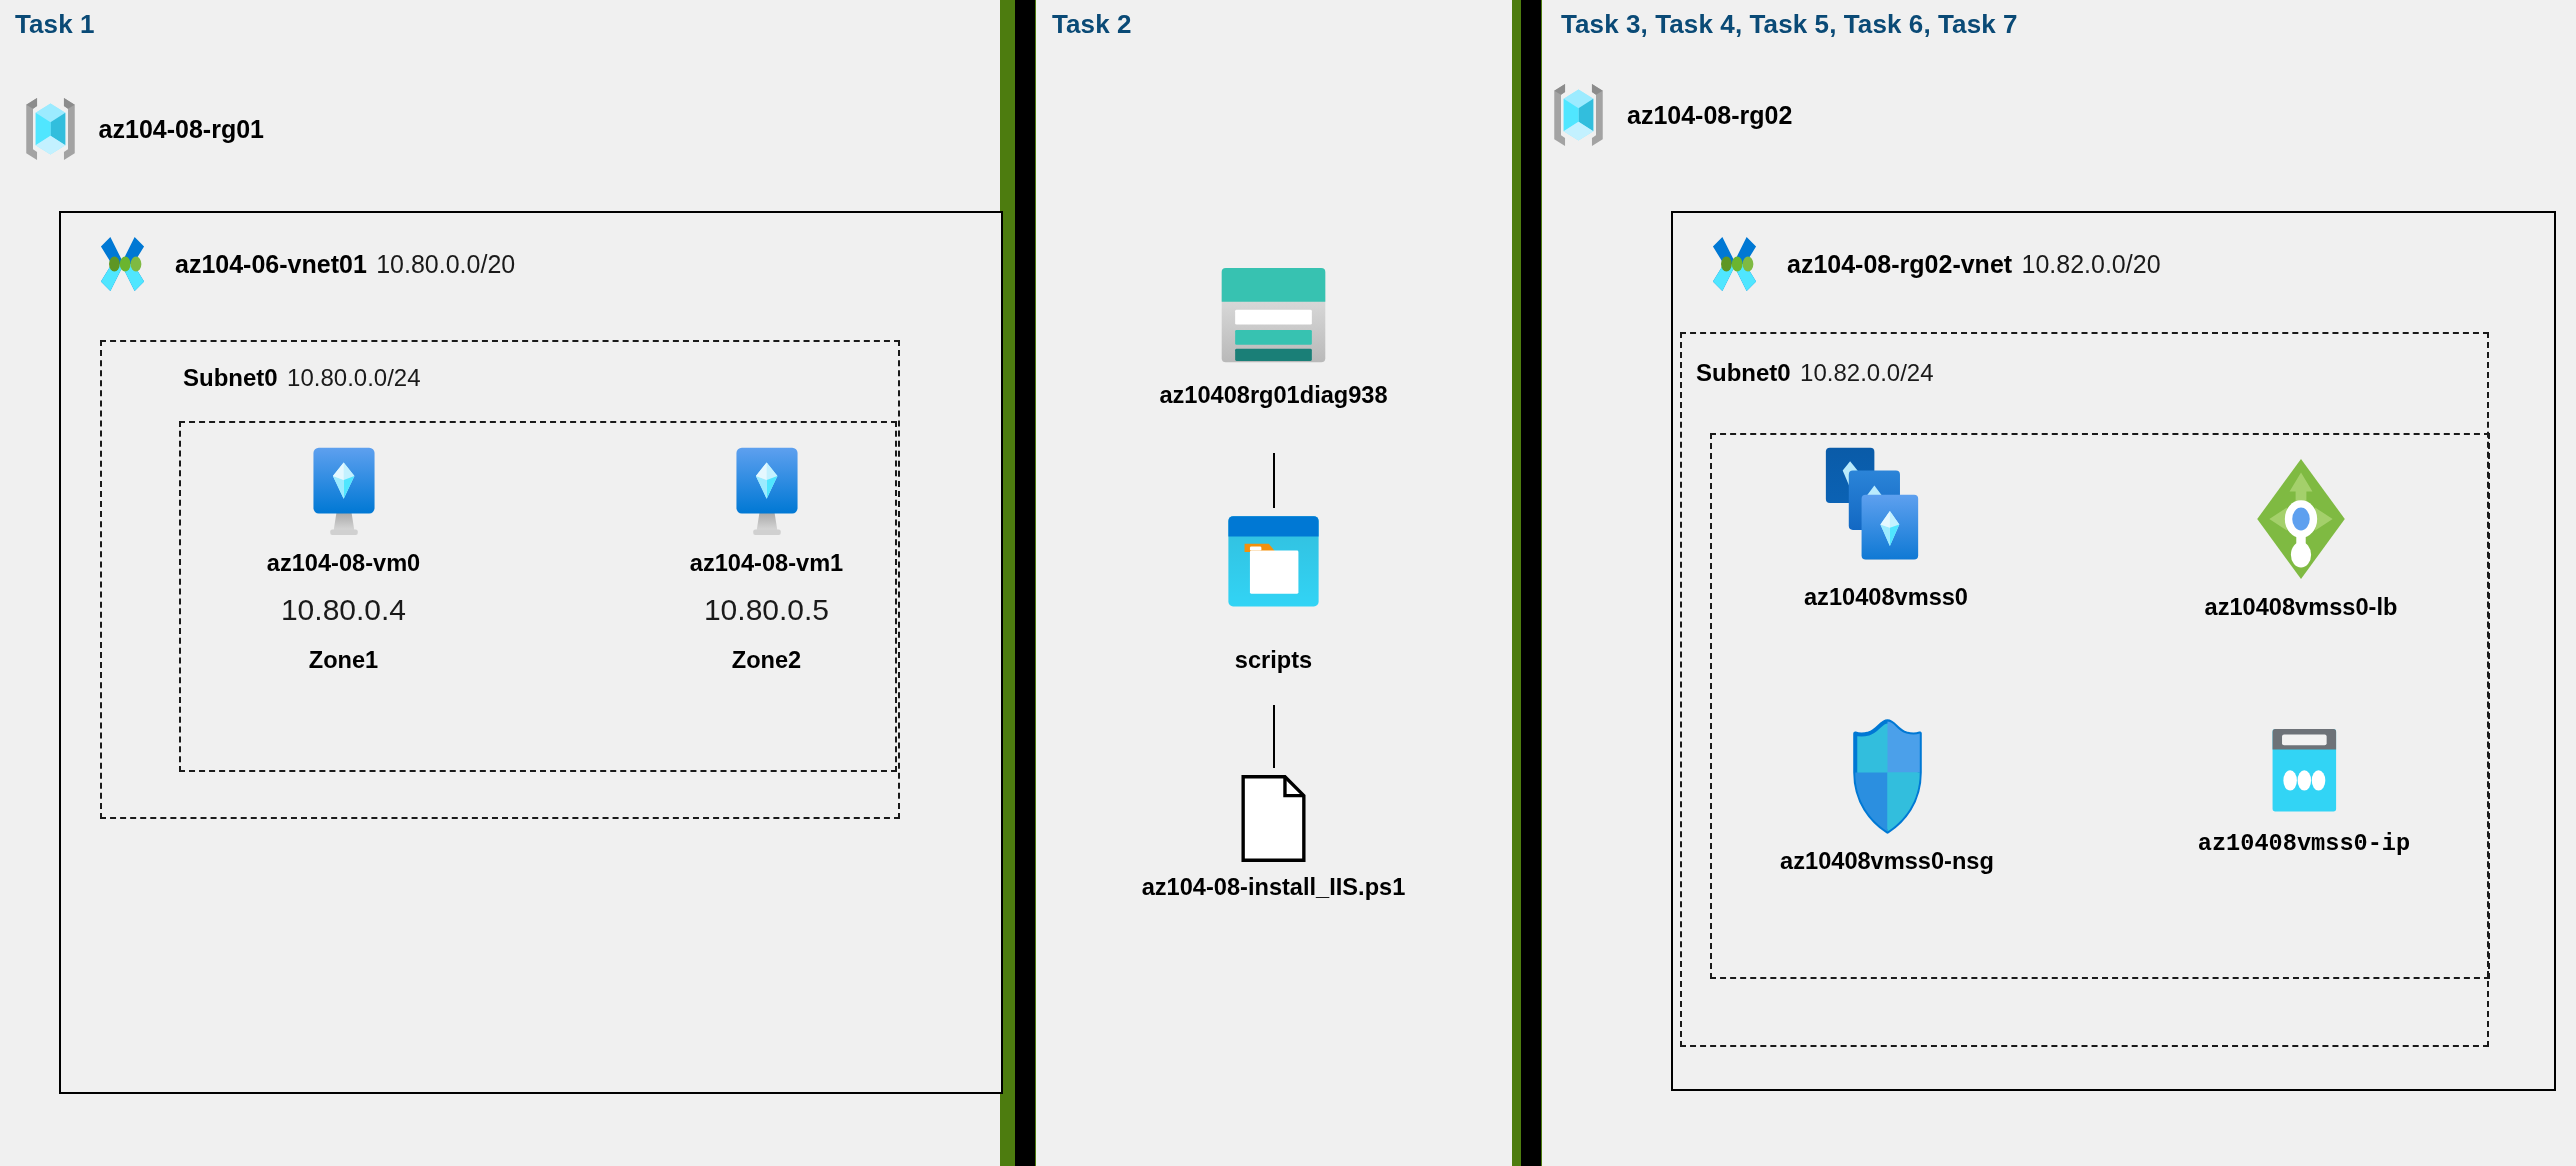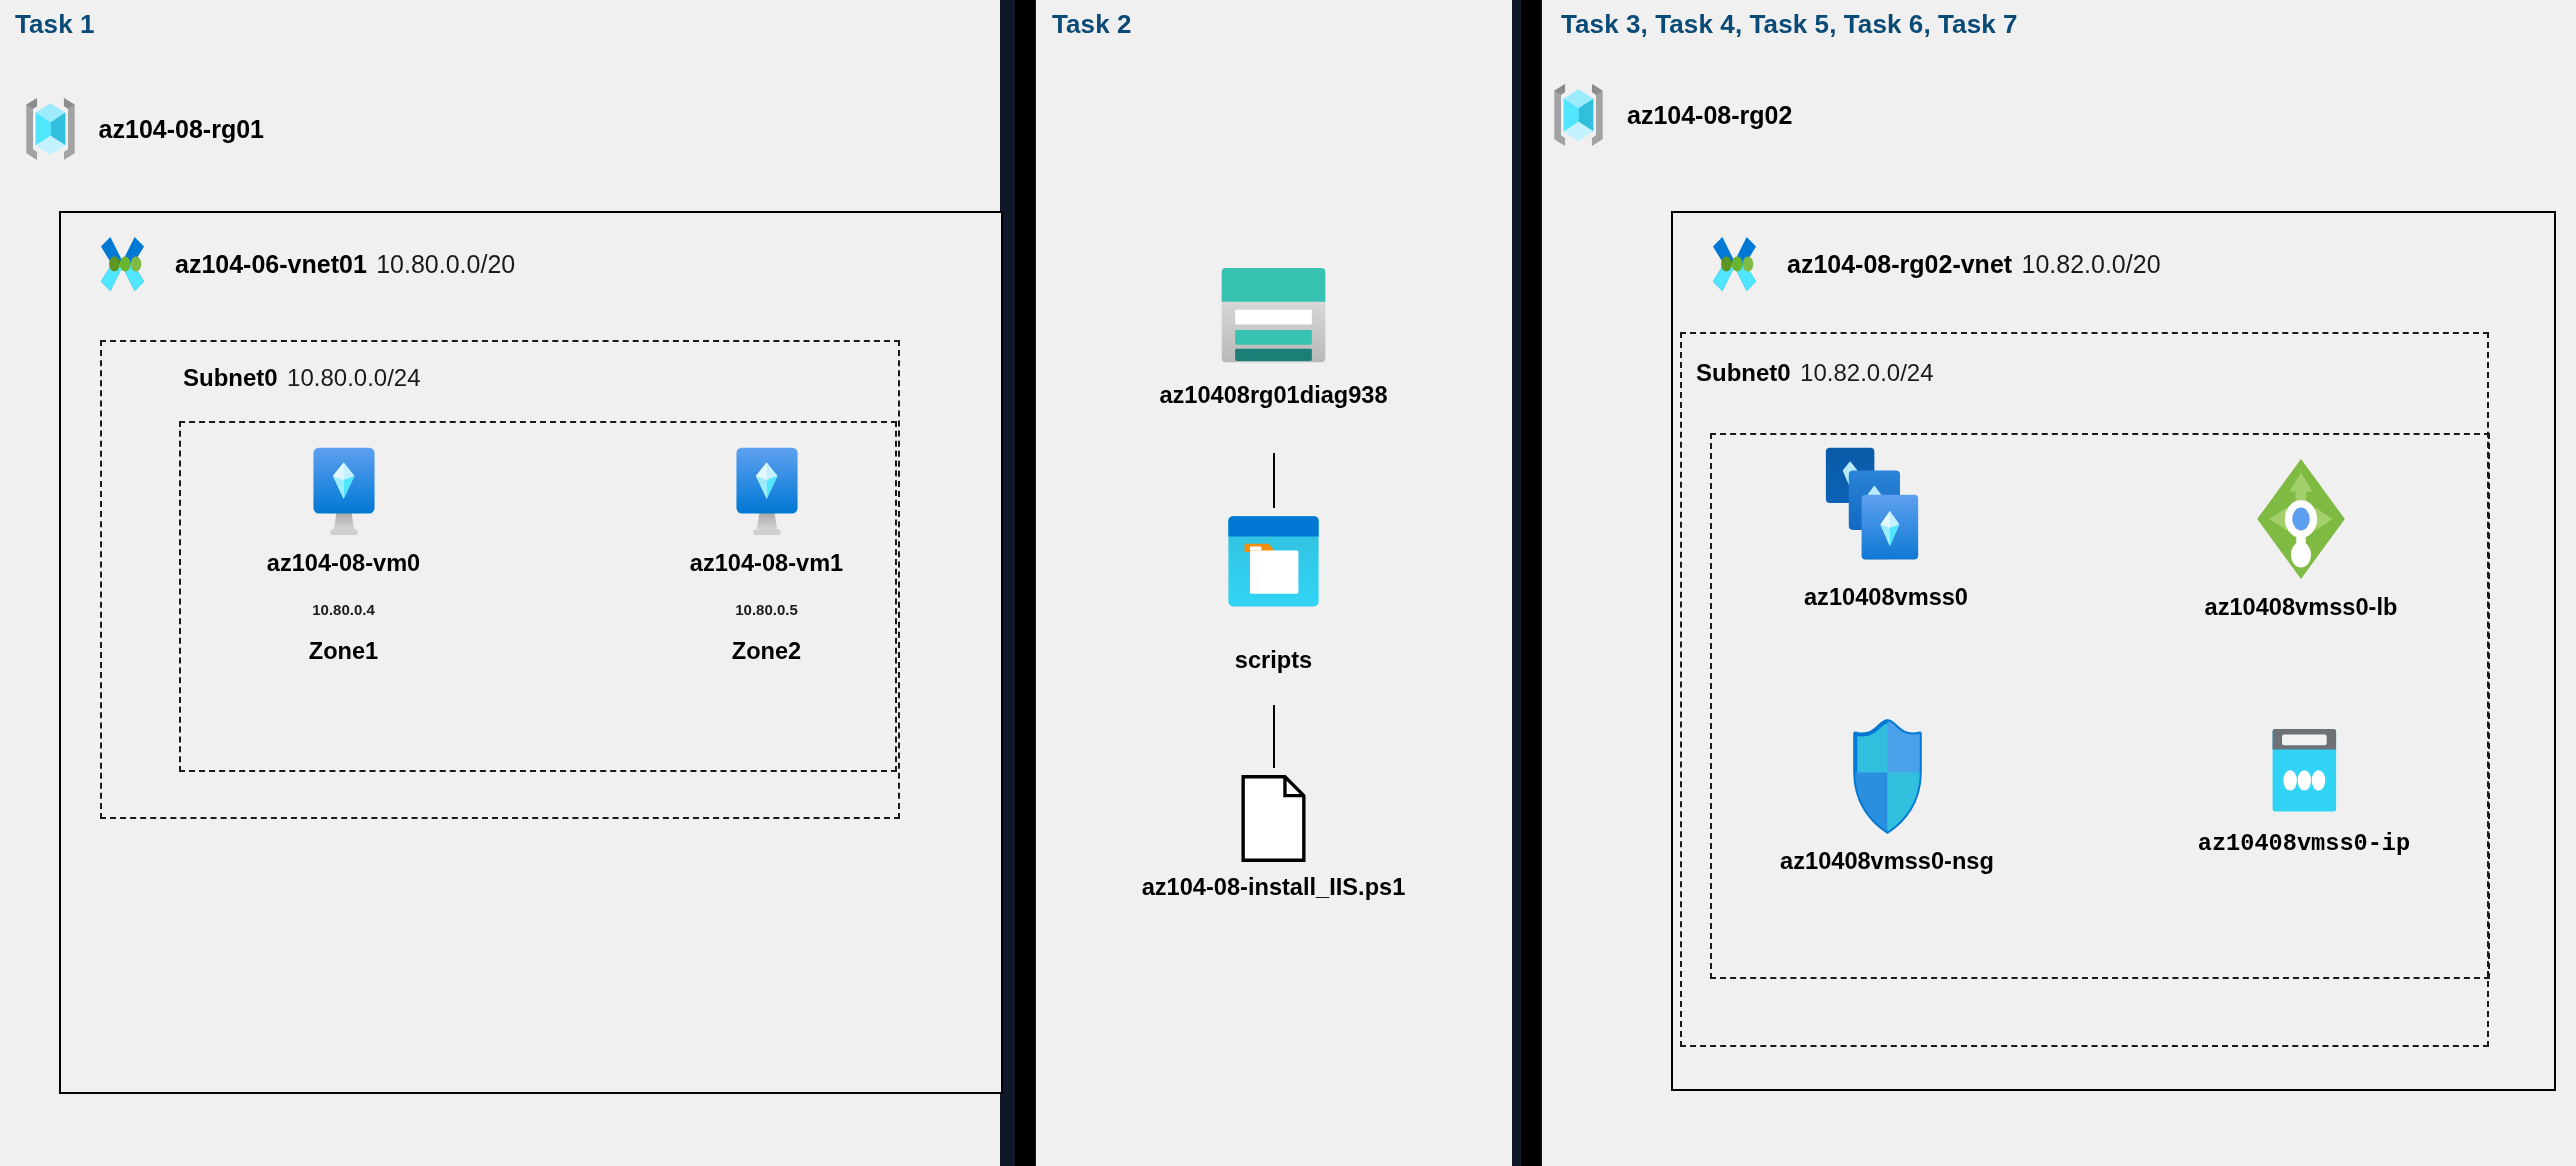--- a/index.html
+++ b/index.html
@@ -7,21 +7,21 @@
     padding: 0;
     background: #ffffff;
   }
   body {
     font-family: "Liberation Sans", sans-serif;
   }
   #canvas {
     position: relative;
     width: 2576px;
     height: 1166px;
-    background: #0f172a;
+    background: #4d7c0f;
     overflow: hidden;
   }
 
   
   .panel {
     position: absolute;
     top: 0;
     bottom: 0;
     background: #f0f0f0;
   }
@@ -102,24 +102,24 @@
     text-align: right;
     white-space: nowrap;
   }
   .node-label {
     font-size: 23.6px;
     font-weight: bold;
     color: #000000;
     margin-top: 10.8px;
   }
   .node-sub {
-    font-size: 15px;
-    font-weight: bold;
+    font-size: 30px;
+    font-weight: normal;
     color: #1a1a1a;
-    margin-top: 24px;
+    margin-top: 16px;
   }
   .node-zone {
     font-size: 23.6px;
     font-weight: bold;
     color: #000000;
     margin-top: 20px;
   }
 
   
   .connector {

